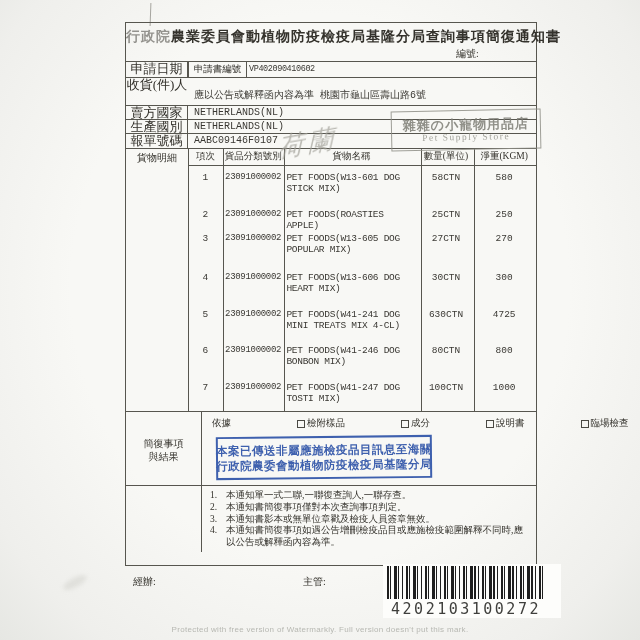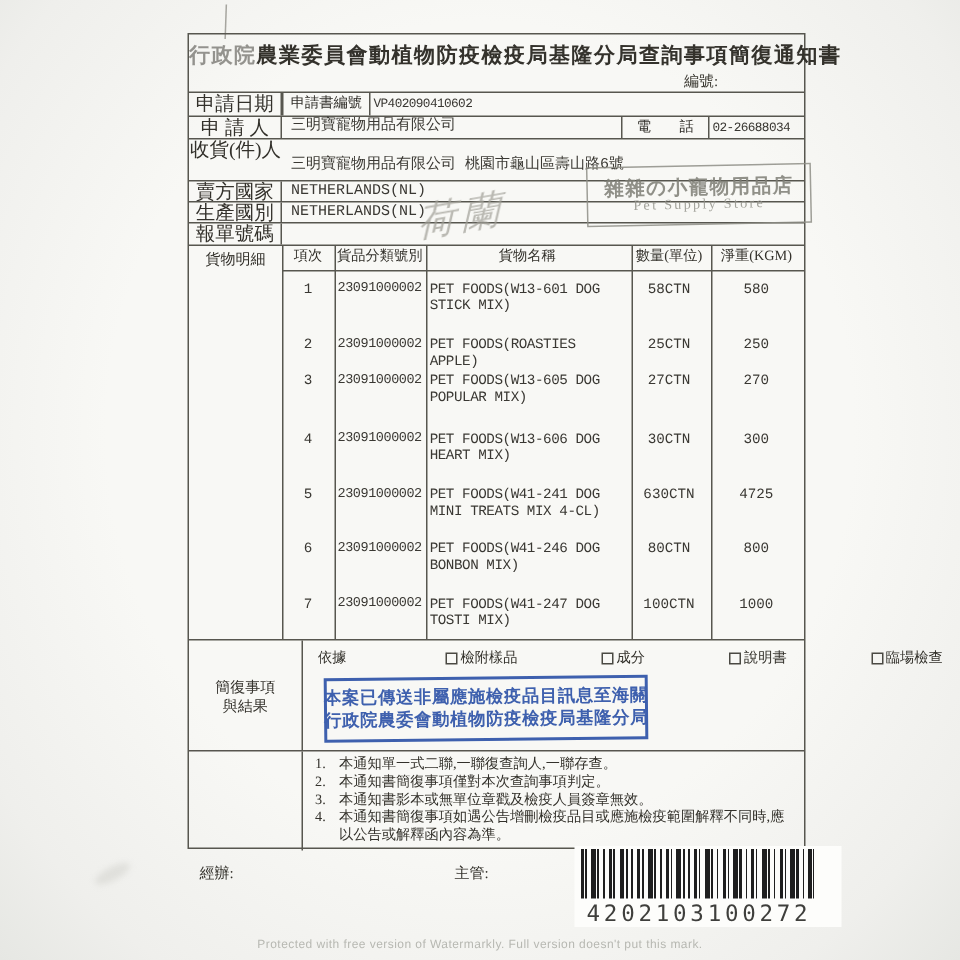--- a/index.html
+++ b/index.html
@@ -135,44 +135,39 @@
       <div class="title"><span class="faded">行政院</span><span>農業委員會動植物防疫檢疫局基隆分局查詢事項簡復通知書</span></div>
       <div class="serial">編號:</div>
     </div>
 
     <div class="r h16">
       <div class="lab">申請日期</div>
       <div class="lab2">申請書編號</div>
       <div class="val2">VP402090410602</div>
     </div>
 
-    <div class="r h15">
-      <div class="lab">申 請 人</div>
-      <div class="val">三明寶寵物用品有限公司</div>
-      <div class="lab2">電　　話</div>
-      <div class="val2">02-26688034</div>
-    </div>
 
     <div class="r h28 consignee-row">
       <div class="lab noborder">收貨(件)人</div>
-      <div class="val">三明寶寵物用品有限公司 桃園市龜山區壽山路6號</div>
+      <div class="val">應以公告或解釋函內容為準 桃園市龜山區壽山路6號</div>
     </div>
 
     <div class="r h14">
       <div class="lab">賣方國家</div>
       <div class="val">NETHERLANDS(NL)</div>
     </div>
 
     <div class="r h14">
       <div class="lab">生產國別</div>
       <div class="val">NETHERLANDS(NL)</div>
     </div>
 
     <div class="r h15">
       <div class="lab">報單號碼</div>
+      <div class="val">AABC09146F0107</div>
     </div>
 
     <div class="goods">
       <div class="vline" style="left:62px"></div>
       <div class="vline" style="left:97px"></div>
       <div class="vline" style="left:158px"></div>
       <div class="vline" style="left:295px"></div>
       <div class="vline" style="left:348px"></div>
       <div class="hline"></div>
 

